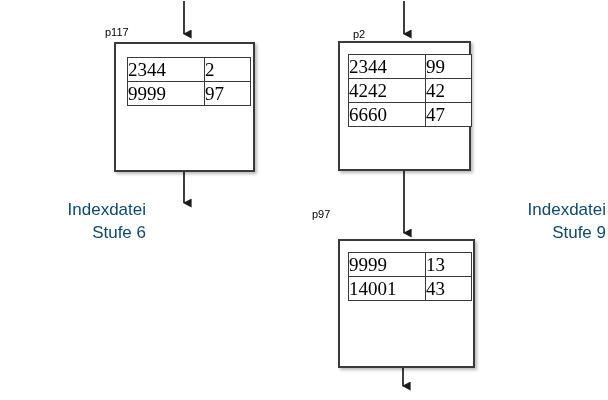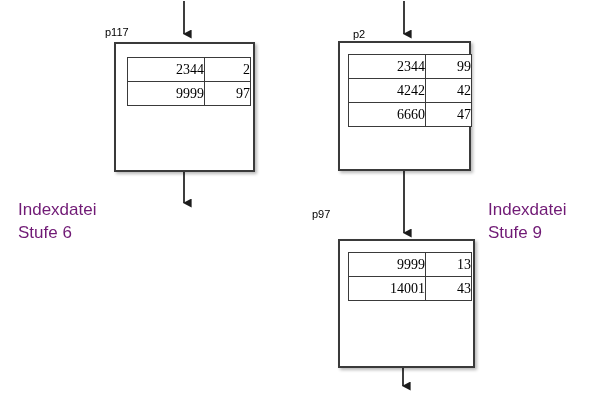--- a/index.html
+++ b/index.html
@@ -39,37 +39,37 @@
     line-height: 16px;
   }
   .entry-table {
     position: absolute;
     border-collapse: collapse;
     background: #ffffff;
     table-layout: fixed;
   }
   .entry-table td {
     border: 1px solid #3a3a3a;
-    text-align: right;
-    font-size: 14px;
+    text-align: left;
+    font-size: 19px;
     font-family: "Liberation Serif", serif;
     color: #000000;
     padding: 0;
     height: 23px;
     vertical-align: middle;
     line-height: 23px;
   }
   .entry-table td.key-cell { width: 76px; }
   .entry-table td.ptr-cell { width: 45px; }
   .side-caption {
     position: absolute;
     font-size: 17px;
     font-family: "Liberation Sans", sans-serif;
-    color: #701a75;
-    text-align: left;
+    color: #0c4a6e;
+    text-align: right;
     line-height: 23px;
     white-space: nowrap;
   }
 </style>
 </head>
 <body>
 
 <svg id="diagram-canvas" viewBox="0 0 608 400">
   <defs>
     <marker id="arrowhead" markerWidth="9" markerHeight="9" refX="4.5" refY="7.6" orient="auto" markerUnits="userSpaceOnUse">

